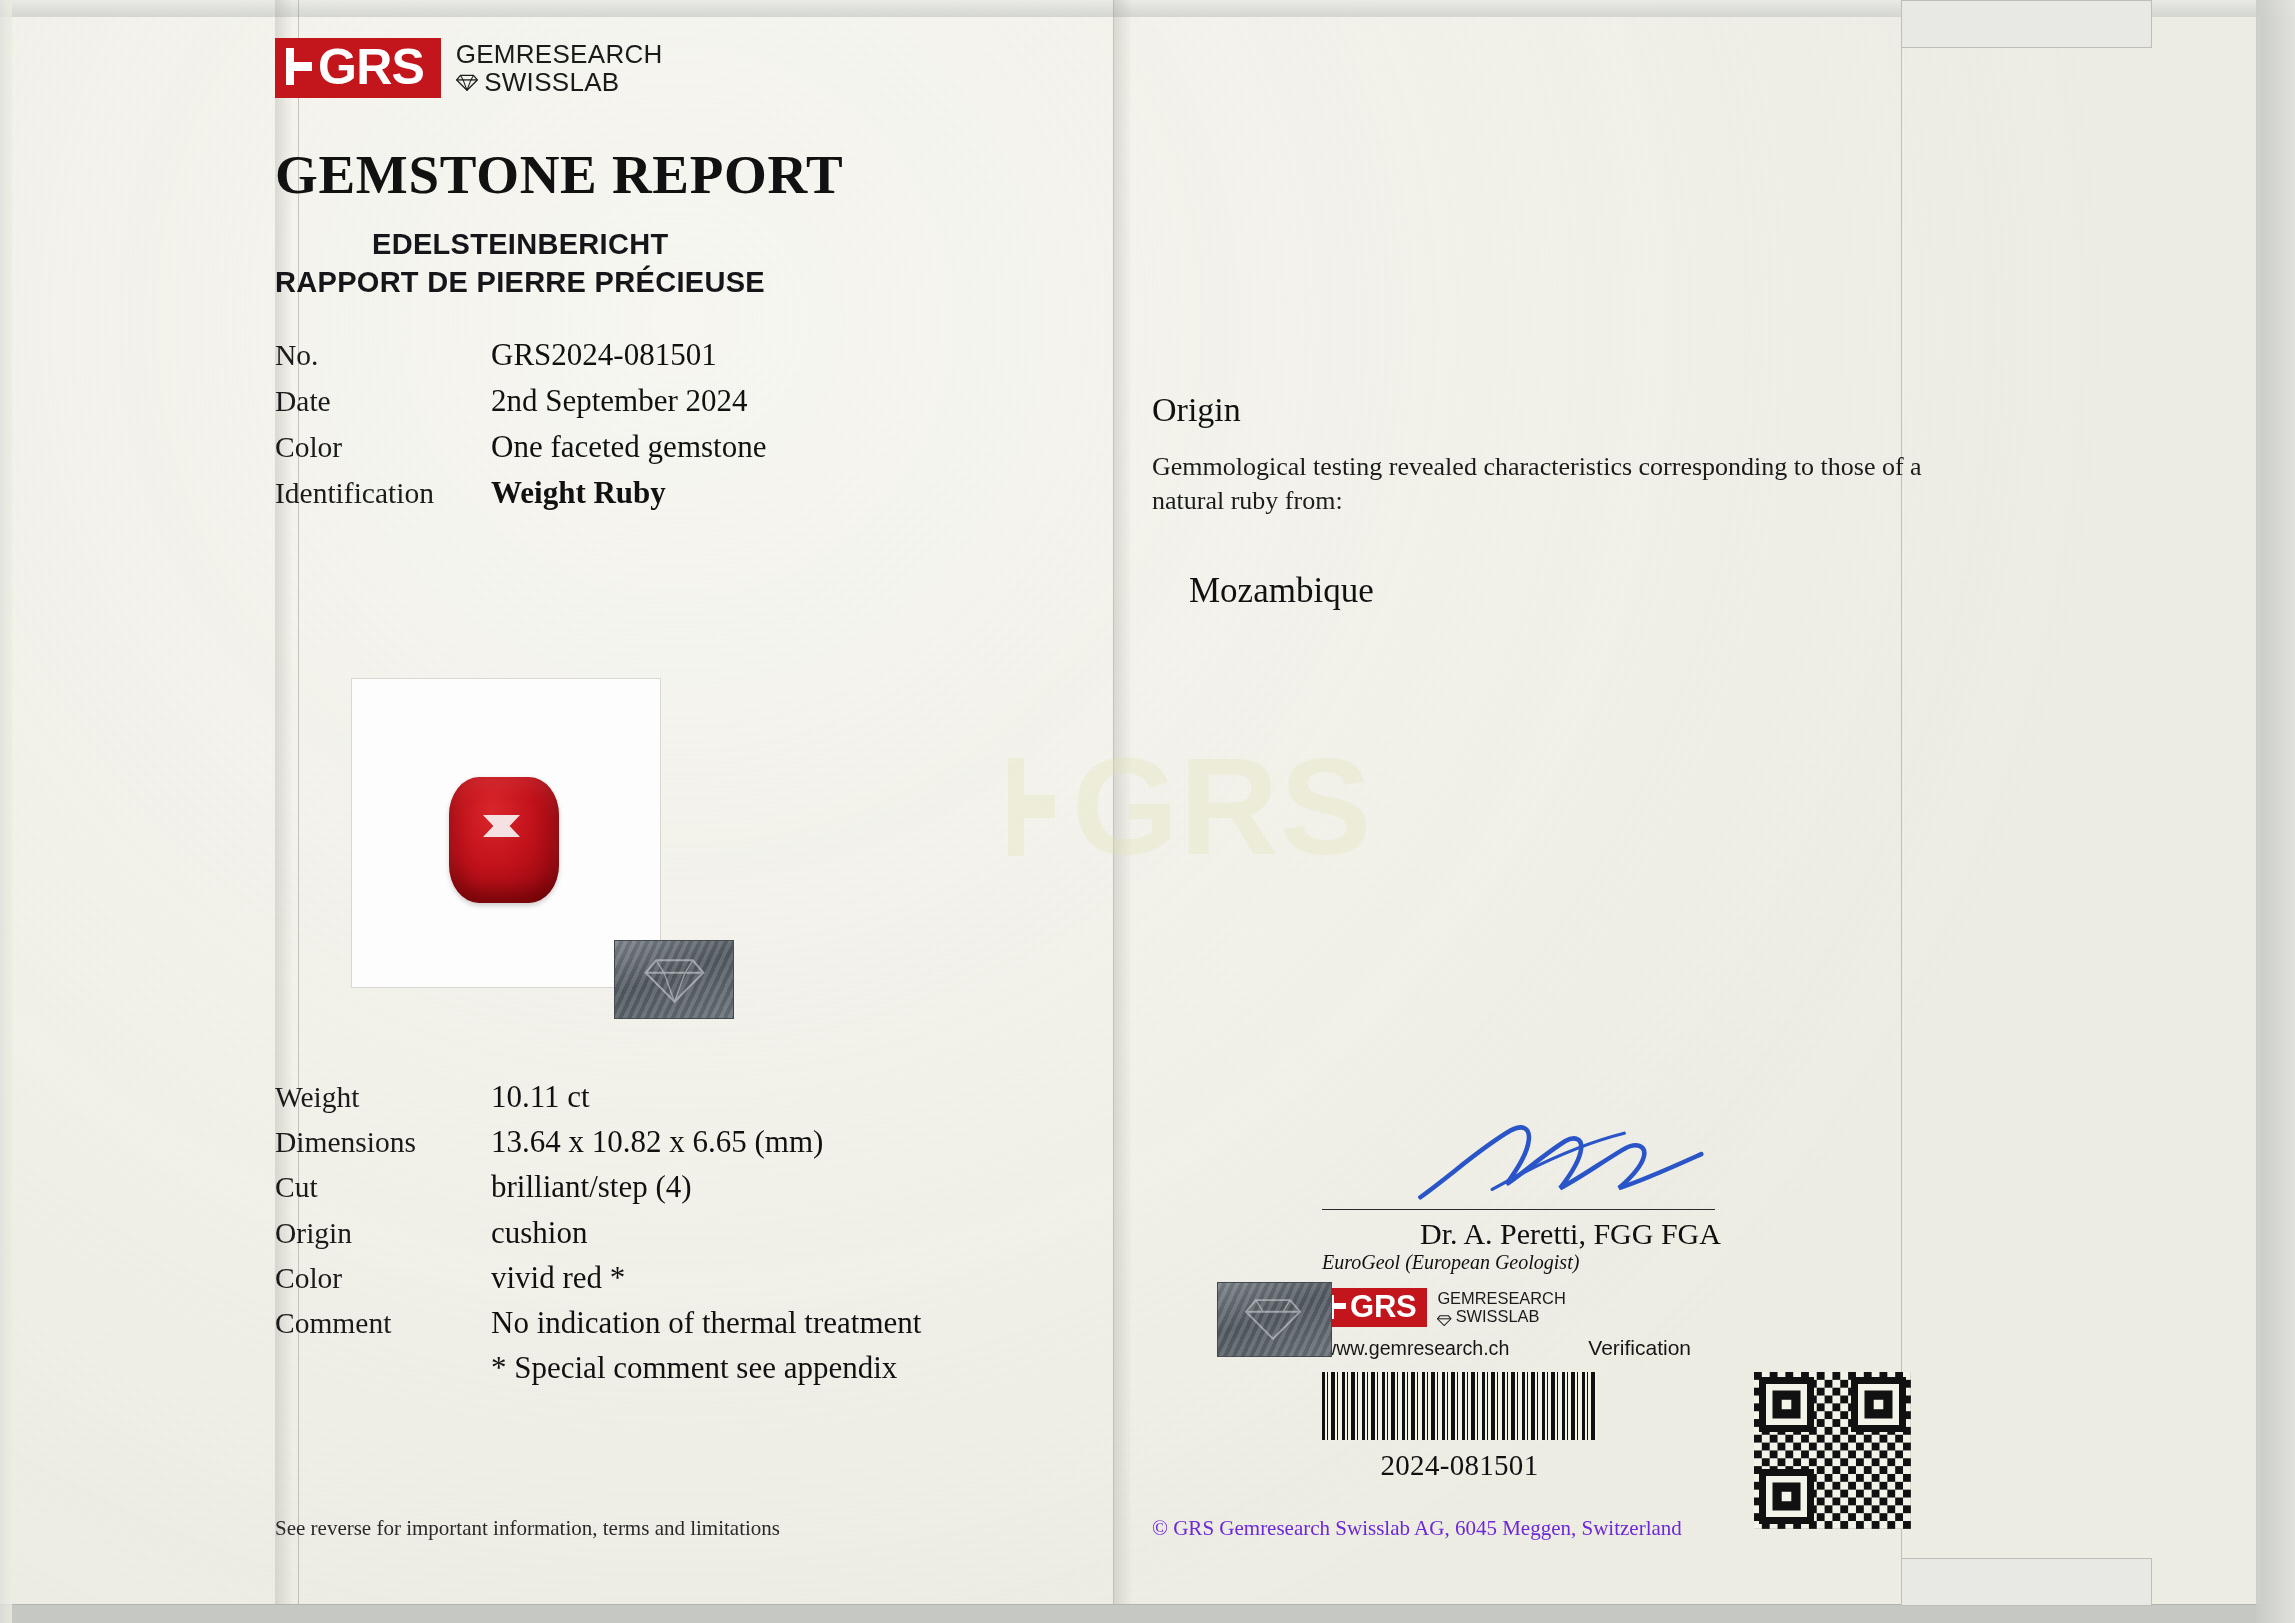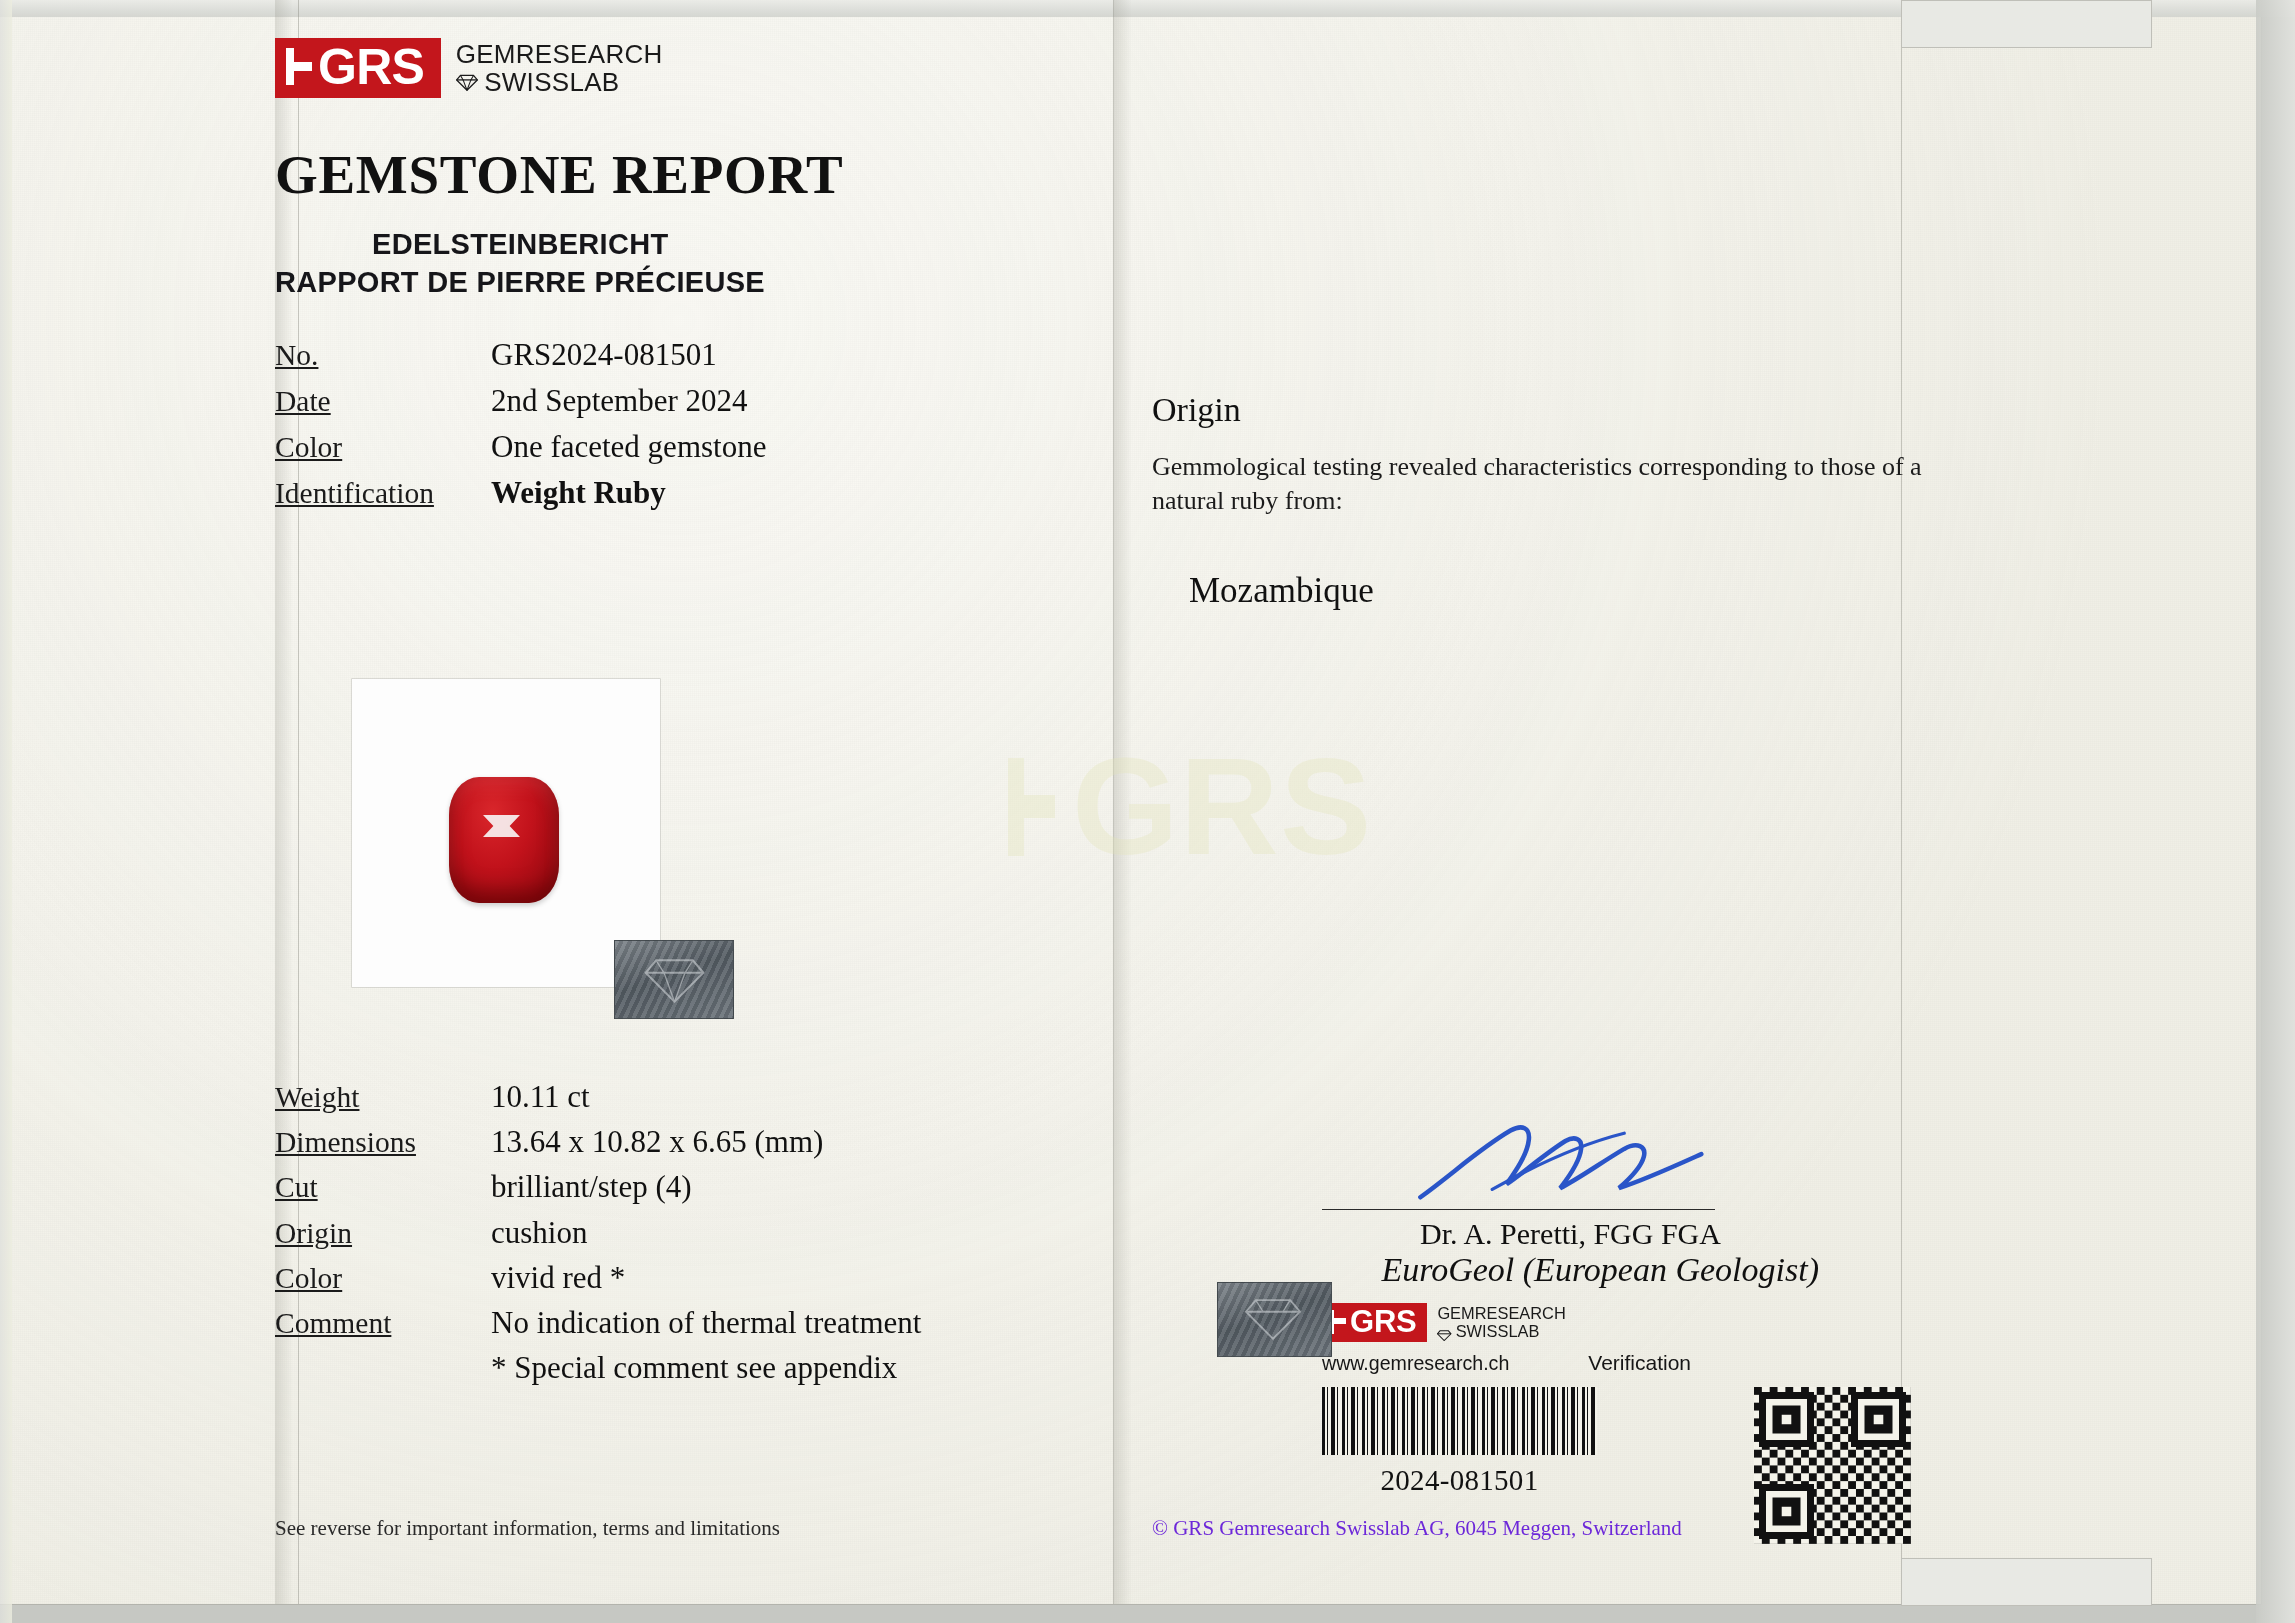--- a/index.html
+++ b/index.html
@@ -183,21 +183,20 @@
   .frow {
     display: flex;
     align-items: baseline;
     margin-bottom: 9.8px;
   }
   .flabel {
     width: 216px;
     flex: none;
     font-size: 29.5px;
     color: #1b1b1b;
-    text-decoration: underline;
   }
   .fvalue {
     font-size: 31px;
     color: #111;
   }
   .fvalue.strong { font-weight: 600; }
 
   
   .photo-area {
     position: absolute;
@@ -334,22 +333,22 @@
   .sig-name {
     font-size: 30px;
     text-align: center;
     width: 497px;
     margin-left: 105px;
     margin-top: 6.5px;
     color: #101010;
   }
   .sig-role {
     font-style: italic;
-    font-size: 34px;
-    text-align: right;
+    font-size: 20px;
+    text-align: left;
     width: 497px;
     margin-left: 105px;
     color: #101010;
   }
 
   .footer-logo-row {
     position: relative;
     margin-top: 14.4px;
     margin-left: 105px;
     display: flex;

